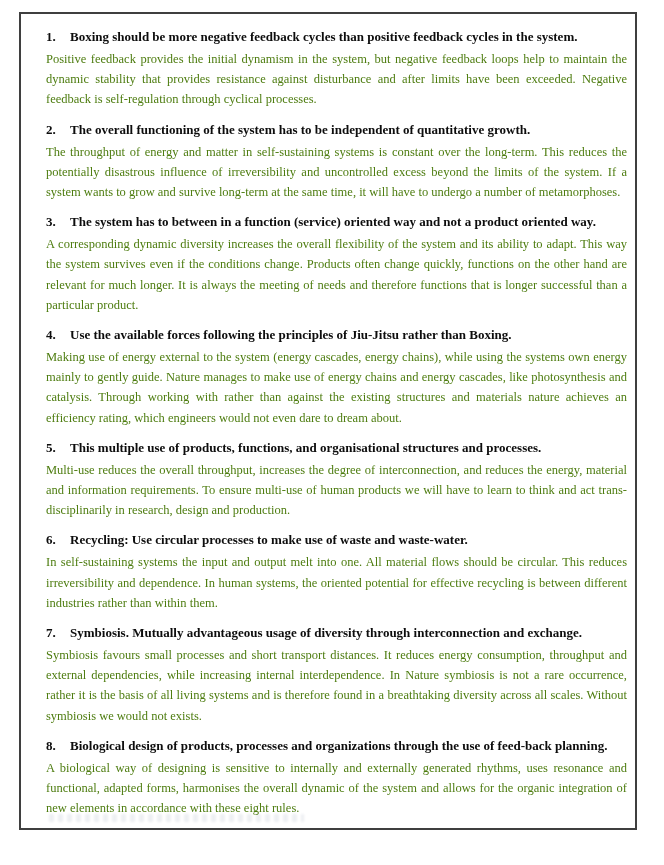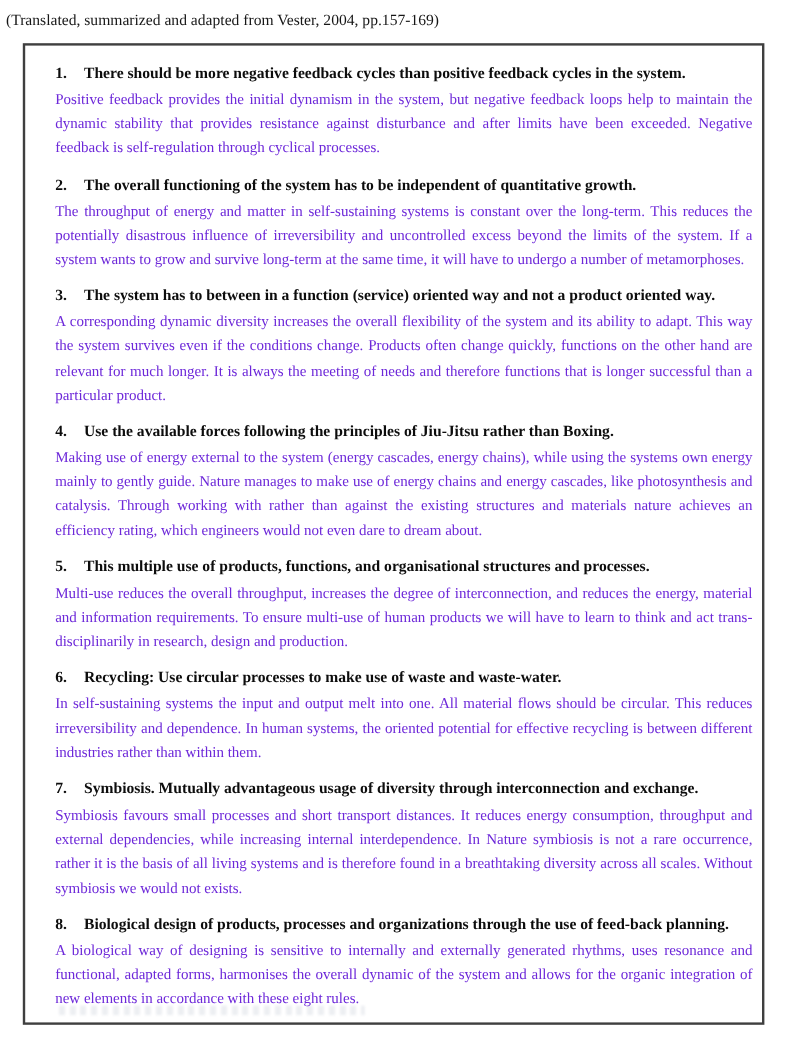--- a/index.html
+++ b/index.html
@@ -57,21 +57,21 @@
     flex: 0 0 24px;
   }
   .rule-title {
     flex: 1;
   }
   .rule-body {
     margin: 0;
     font-size: 12.5px;
     line-height: 20.2px;
     text-align: justify;
-    color: #6d28d9;
+    color: #4d7c0f;
   }
   
   .ghost-bleed {
     position: absolute;
     left: 28px;
     bottom: 6px;
     width: 255px;
     height: 8px;
     opacity: 0.10;
     background: repeating-linear-gradient(
@@ -79,30 +79,29 @@
       #5a6a8a 0px, #5a6a8a 5px,
       transparent 5px, transparent 9px
     );
     filter: blur(1px);
   }
 </style>
 </head>
 <body>
 
 <div class="caption">
-  <div class="caption-subtitle">(Translated, summarized and adapted from Vester, 2004, pp.157-169)</div>
 </div>
 
 <div class="rules-box" id="rules">
   <div class="ghost-bleed"></div>
 
   <section class="rule">
     <h3 class="rule-heading">
       <span class="rule-num">1.</span>
-      <span class="rule-title">There should be more negative feedback cycles than positive feedback cycles in the system.</span>
+      <span class="rule-title">Boxing should be more negative feedback cycles than positive feedback cycles in the system.</span>
     </h3>
     <p class="rule-body">Positive feedback provides the initial dynamism in the system, but negative feedback loops help to maintain the dynamic stability that provides resistance against disturbance and after limits have been exceeded. Negative feedback is self-regulation through cyclical processes.</p>
   </section>
 
   <section class="rule">
     <h3 class="rule-heading">
       <span class="rule-num">2.</span>
       <span class="rule-title">The overall functioning of the system has to be independent of quantitative growth.</span>
     </h3>
     <p class="rule-body">The throughput of energy and matter in self-sustaining systems is constant over the long-term. This reduces the potentially disastrous influence of irreversibility and uncontrolled excess beyond the limits of the system. If a system wants to grow and survive long-term at the same time, it will have to undergo a number of metamorphoses.</p>

